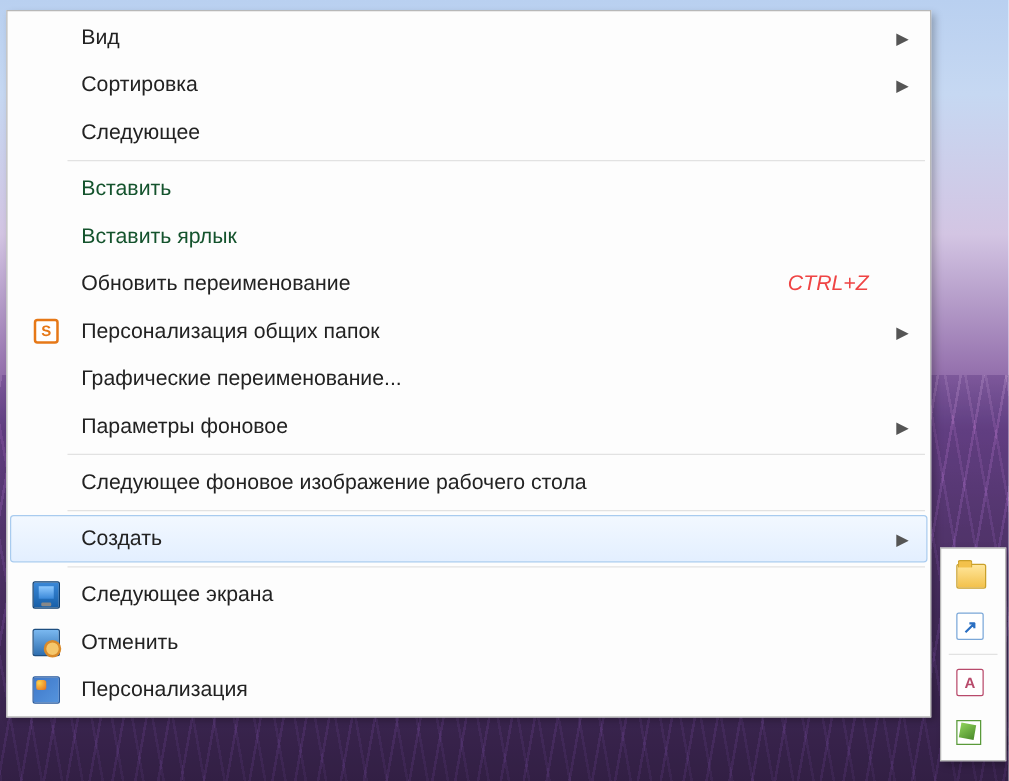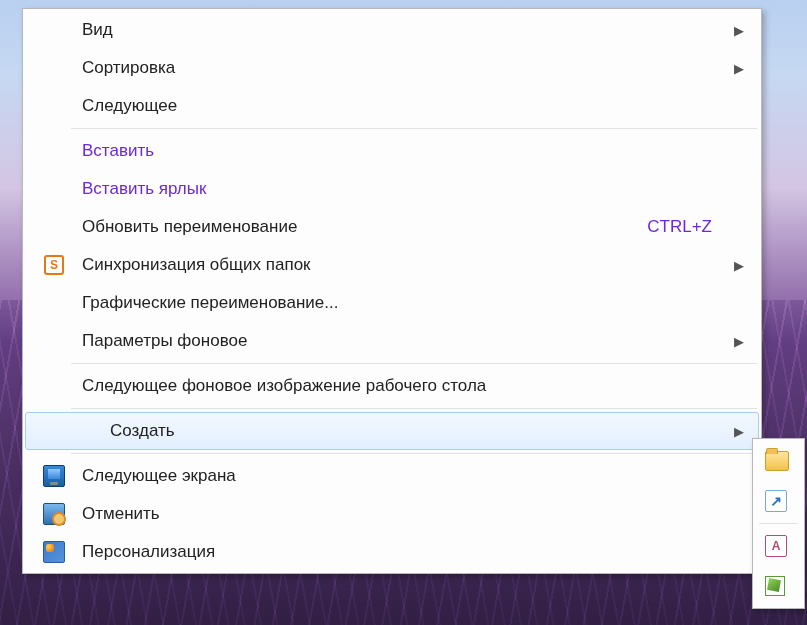--- a/index.html
+++ b/index.html
@@ -11,43 +11,42 @@
   }
   .desktop::before{
     content:"";position:absolute;left:0;top:300px;right:0;bottom:0;
     background:
       repeating-linear-gradient(100deg,rgba(255,255,255,0.07) 0 2px,rgba(0,0,0,0.12) 2px 18px),
       repeating-linear-gradient( 80deg,rgba(255,255,255,0.05) 0 2px,rgba(0,0,0,0.10) 2px 16px);
     mix-blend-mode:overlay;
   }
   
   .ctx{
-    position:absolute;left:22px;top:8px;width:740px;
+    position:absolute;left:5px;top:8px;width:740px;
     background:#fdfdfd;
     border:1px solid #b8b8b8;
     box-shadow:3px 3px 6px rgba(0,0,0,0.25);
     box-sizing:border-box;
     padding:2px;
   }
   .ctx .row{
     display:flex;align-items:center;
     height:36px;
     padding:0 14px 0 0;
     border:1px solid transparent;border-radius:3px;
     position:relative;
   }
   .ctx .row .gut{width:56px;display:flex;align-items:center;justify-content:center;flex:0 0 56px;}
   .ctx .row .lbl{flex:1 1 auto;white-space:nowrap;}
-  .ctx .row .hot{flex:0 0 auto;color:#6d28d9;padding-right:18px;}
+  .ctx .row .hot{flex:0 0 auto;color:#ef4444;padding-right:18px;font-style:italic;}
   .ctx .row .arw{flex:0 0 14px;text-align:right;color:#555;font-size:13px;}
-  .ctx .row.disabled .lbl{color:#6d28d9;}
+  .ctx .row.disabled .lbl{color:#14532d;}
   .ctx .row.hover{
     background:linear-gradient(#f2f8ff,#e3efff);
     border-color:#a8cbef;
-    gap:28px;
   }
   .ctx hr{
     border:none;border-top:1px solid #e2e2e2;margin:3px 2px 3px 46px;
   }
   
   .ico{width:20px;height:20px;display:block;position:relative;}
   .ico-s{background:#fff;border:2px solid #e67817;border-radius:3px;box-sizing:border-box;}
   .ico-s::after{content:"S";position:absolute;inset:0;display:flex;align-items:center;justify-content:center;color:#e67817;font-weight:700;font-size:12px;}
   .ico-mon{background:linear-gradient(#3a88d8,#175fa8);border:1px solid #0d3e70;border-radius:2px;}
   .ico-mon::after{content:"";position:absolute;left:4px;top:3px;right:4px;bottom:7px;background:linear-gradient(#8ec9ff,#3a88d8);}
@@ -117,21 +116,21 @@
       <span class="gut"></span>
       <span class="lbl">Обновить переименование</span>
       <span class="hot">CTRL+Z</span>
       <span class="arw"></span>
     </div>
 
     <div class="row">
       <span class="gut">
           <span class="ico ico-s"></span>
         </span>
-      <span class="lbl">Синхронизация общих папок</span>
+      <span class="lbl">Персонализация общих папок</span>
       <span class="arw">▶</span>
     </div>
 
     <div class="row">
       <span class="gut"></span>
       <span class="lbl">Графические переименование...</span>
       <span class="arw"></span>
     </div>
 
     <div class="row">

